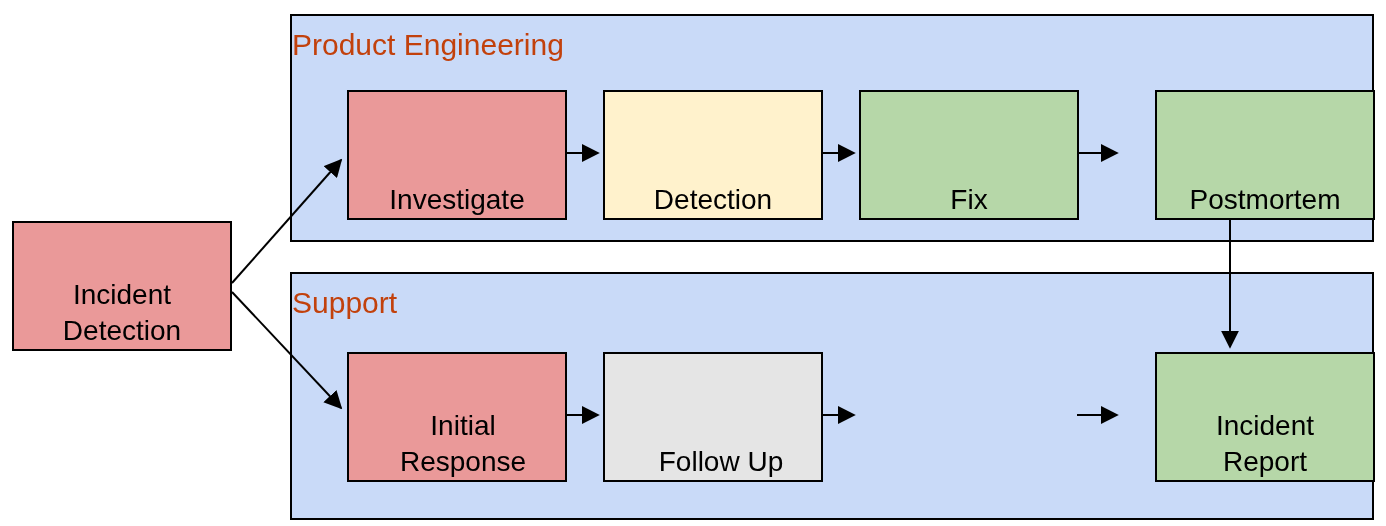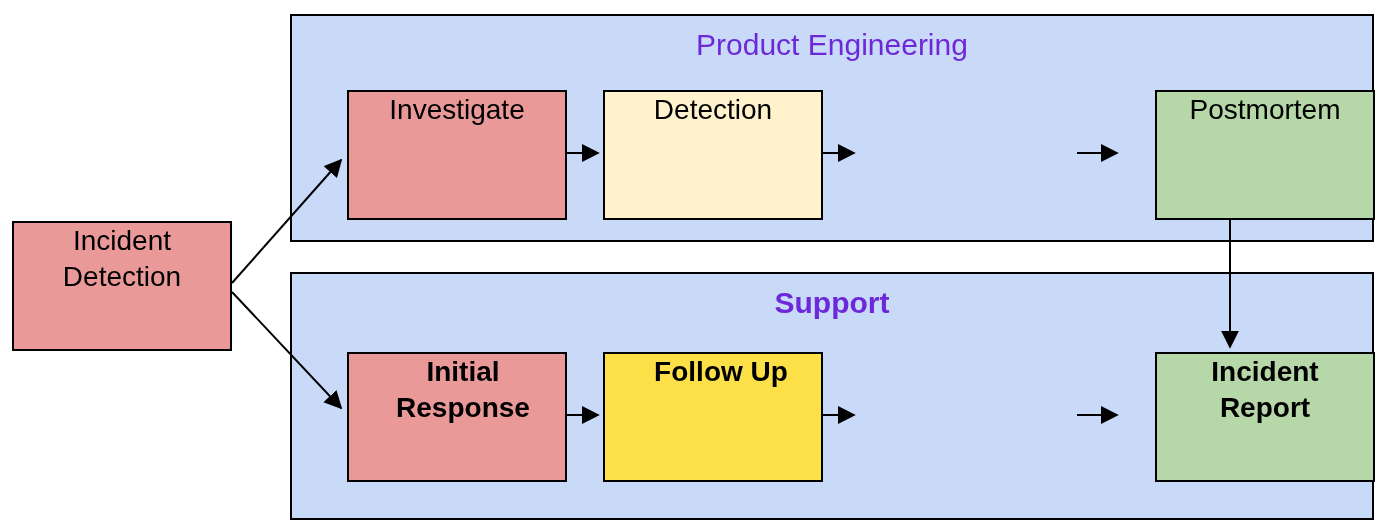--- a/index.html
+++ b/index.html
@@ -14,36 +14,35 @@
     height: 526px;
     background: #ffffff;
     overflow: hidden;
   }
   .lane {
     position: absolute;
     border: 2px solid #000000;
     box-sizing: border-box;
   }
   .lane-top  { left: 290px; top: 14px;  width: 1084px; height: 228px; }
-  .lane-bottom { left: 290px; top: 272px; width: 1084px; height: 248px; font-weight: bold; }
+  .lane-bottom { left: 290px; top: 272px; width: 1084px; height: 248px; }
   .lane-title {
     width: 100%;
-    text-align: center;
     margin-top: 12px;
     font-size: 30px;
-    color: #6d28d9;
+    color: #c2410c;
   }
   .node {
     position: absolute;
     width: 220px;
     height: 130px;
     border: 2px solid #000000;
     box-sizing: border-box;
     display: flex;
-    align-items: flex-start;
+    align-items: flex-end;
     justify-content: center;
     text-align: center;
     font-size: 28px;
     line-height: 1.28;
     color: #000000;
     white-space: pre-line;
   }
   .detection { left: 12px; top: 221px; }
   
   .slot-0 { left: 55px; }
@@ -72,32 +71,35 @@
   </div>
 
   <div class="lane lane-top" style="background-color: rgb(201, 218, 248);">
     <div class="lane-title">Product Engineering</div>
     <div class="node slot-0" style="background-color: rgb(234, 153, 153);">
       <span>Investigate</span>
     </div>
     <div class="node slot-1" style="background-color: rgb(255, 242, 204);">
       <span>Detection</span>
     </div>
+    <div class="node slot-2" style="background-color: rgb(182, 215, 168);">
+      <span>Fix</span>
+    </div>
     <div class="node slot-3" style="background-color: rgb(182, 215, 168);">
       <span>Postmortem</span>
     </div>
   </div>
 
   <div class="lane lane-bottom" style="background-color: rgb(201, 218, 248);">
     <div class="lane-title">Support</div>
     <div class="node slot-0" style="background-color: rgb(234, 153, 153); padding-left: 12px;">
       <span>Initial
 Response</span>
     </div>
-    <div class="node slot-1" style="background-color: #fde047; padding-left: 16px;">
+    <div class="node slot-1" style="background-color: #e5e5e5; padding-left: 16px;">
       <span>Follow Up</span>
     </div>
     <div class="node slot-3" style="background-color: rgb(182, 215, 168);">
       <span>Incident
 Report</span>
     </div>
   </div>
 
   <svg class="edges" viewBox="0 0 1386 526" xmlns="http://www.w3.org/2000/svg">
     <defs>

